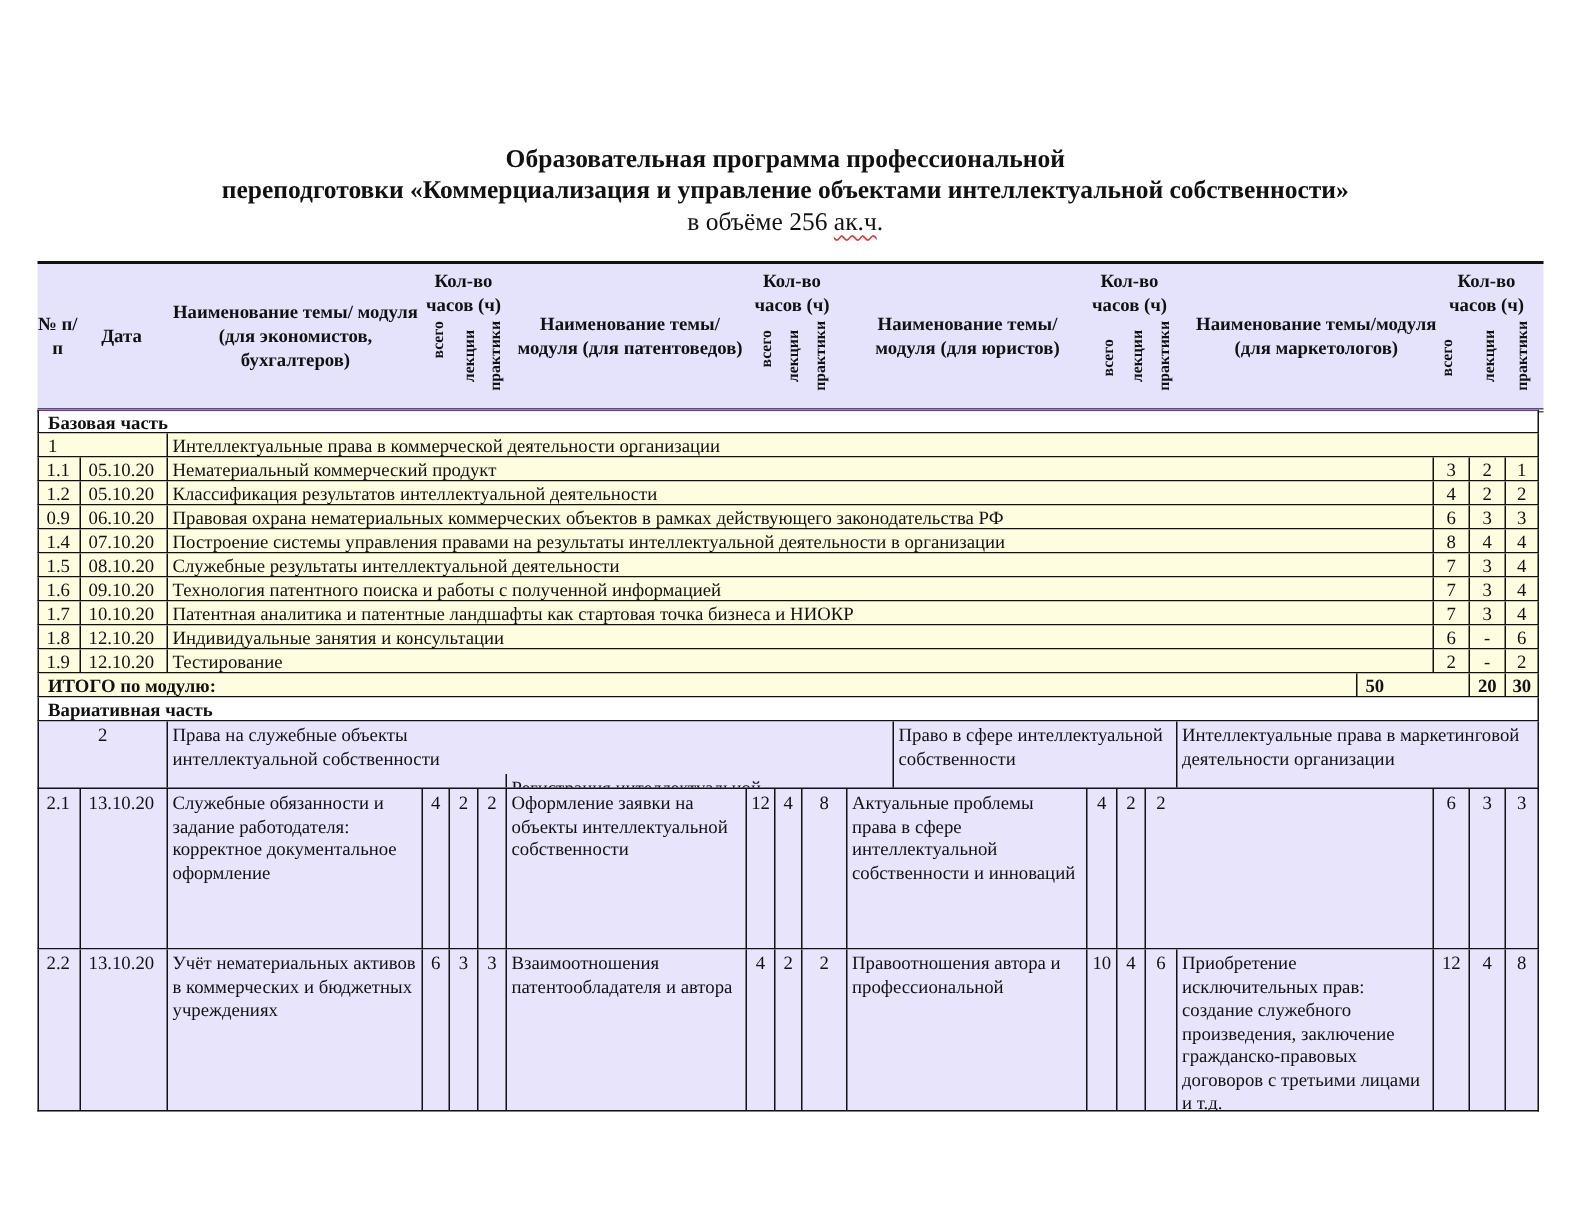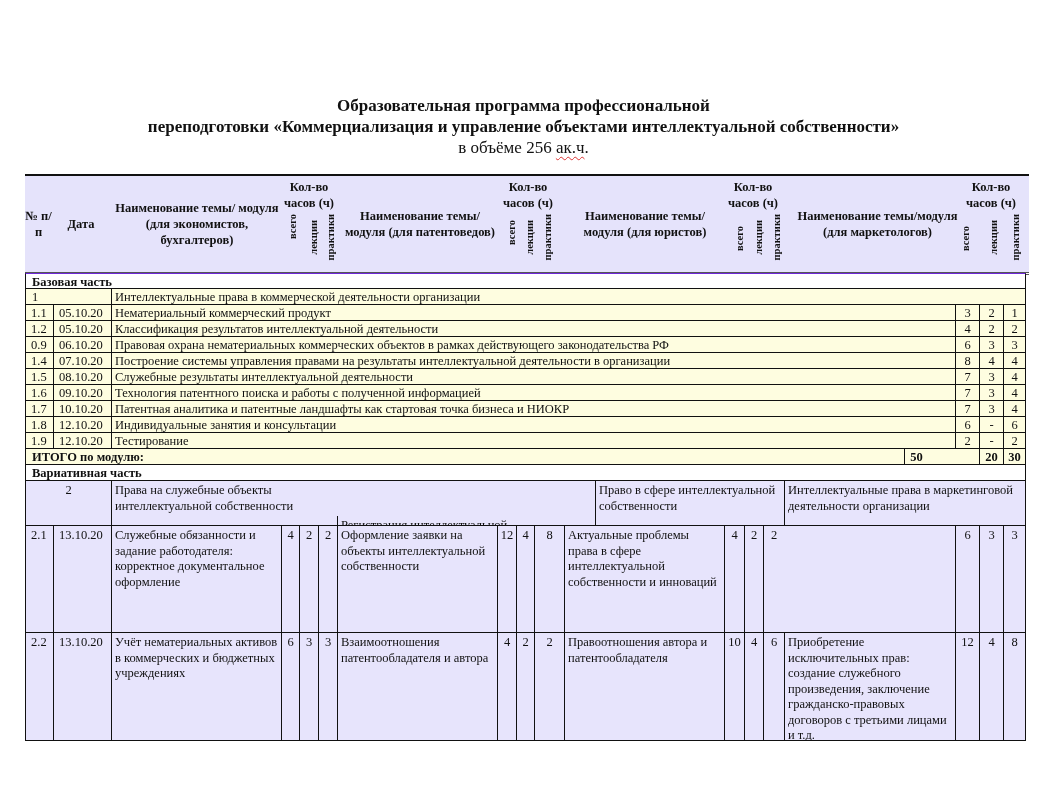--- a/index.html
+++ b/index.html
@@ -190,21 +190,21 @@
         <div class="cell" style="left:0;width:27px;padding-left:5px;padding-top:2px;">2.2</div>
         <div class="cell bl" style="left:27px;width:58px;padding-left:5px;padding-top:2px;">13.10.20</div>
         <div class="cell bl wrap" style="left:85px;width:170px;">Учёт нематериальных активов в коммерческих и бюджетных учреждениях</div>
         <div class="cell bl num" style="left:255px;width:18px;padding-top:2px;">6</div>
         <div class="cell bl num" style="left:273px;width:19px;padding-top:2px;">3</div>
         <div class="cell bl num" style="left:292px;width:19px;padding-top:2px;">3</div>
         <div class="cell bl wrap" style="left:311px;width:160px;">Взаимоотношения патентообладателя и автора</div>
         <div class="cell bl num" style="left:471px;width:19px;padding-top:2px;">4</div>
         <div class="cell bl num" style="left:490px;width:18px;padding-top:2px;">2</div>
         <div class="cell bl num" style="left:508px;width:30px;padding-top:2px;">2</div>
-        <div class="cell bl wrap" style="left:538px;width:160px;">Правоотношения автора и патентообладателя</div>
+        <div class="cell bl wrap" style="left:538px;width:160px;">Правоотношения автора и профессиональной</div>
         <div class="cell bl num" style="left:698px;width:20px;padding-top:2px;">10</div>
         <div class="cell bl num" style="left:718px;width:19px;padding-top:2px;">4</div>
         <div class="cell bl num" style="left:737px;width:21px;padding-top:2px;">6</div>
         <div class="cell bl wrap" style="left:758px;width:171px;">Приобретение исключительных прав: создание служебного произведения, заключение гражданско-правовых договоров с третьими лицами и т.д.</div>
         <div class="cell bl num" style="left:929px;width:24px;padding-top:2px;">12</div>
         <div class="cell bl num" style="left:953px;width:24px;padding-top:2px;">4</div>
         <div class="cell bl num" style="left:977px;width:22px;padding-top:2px;">8</div>
       </div>
     </div>
 </div>

